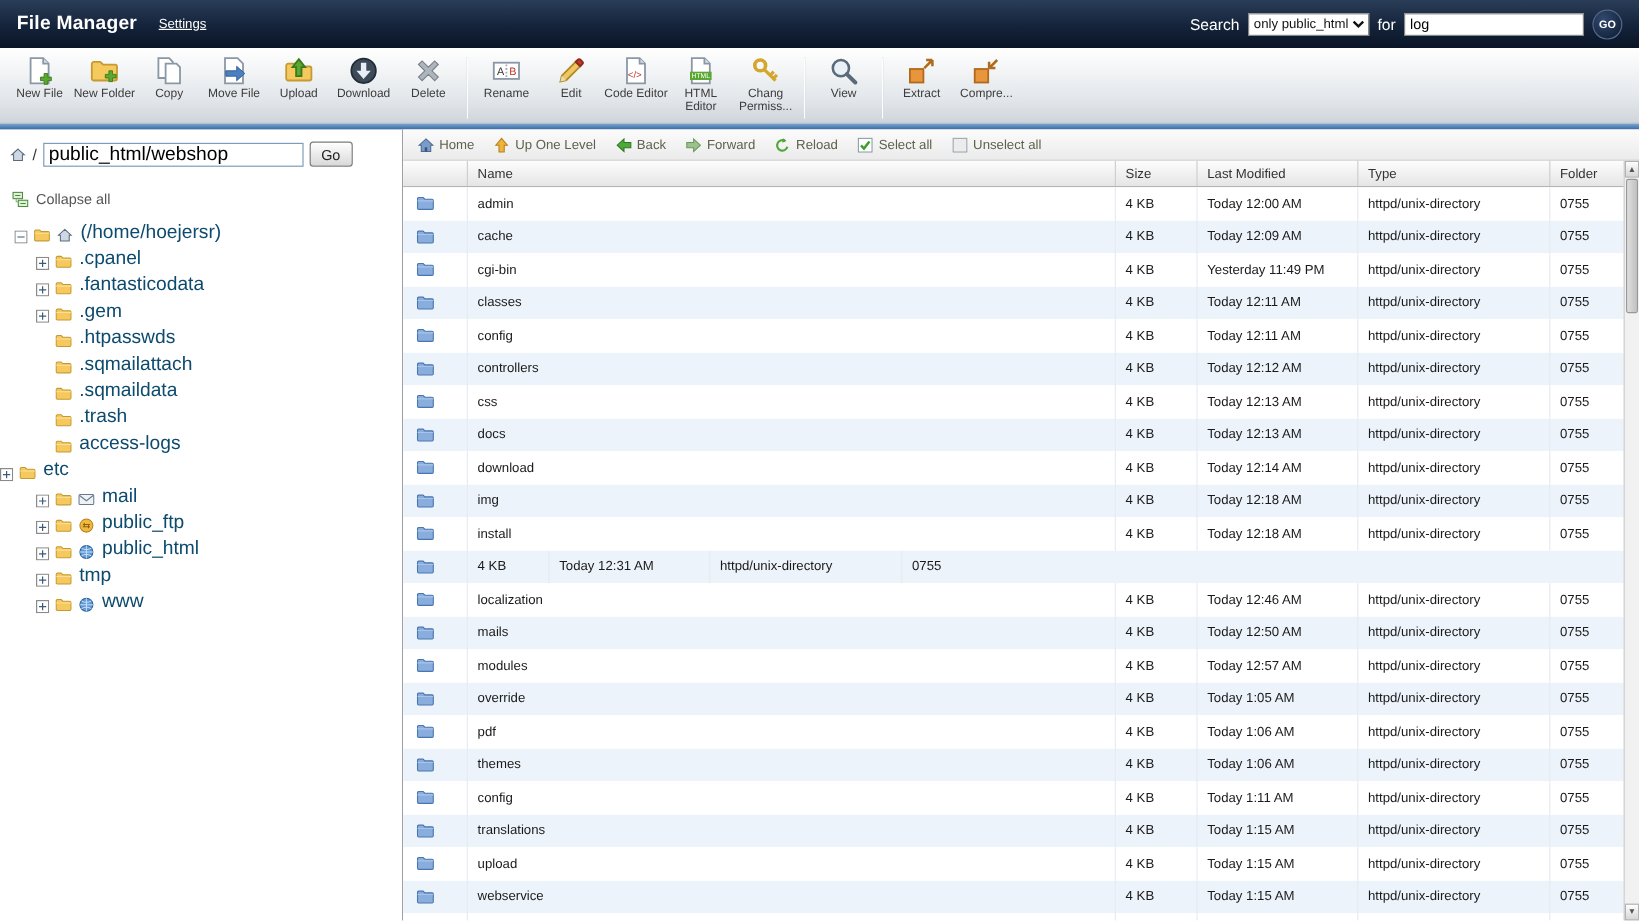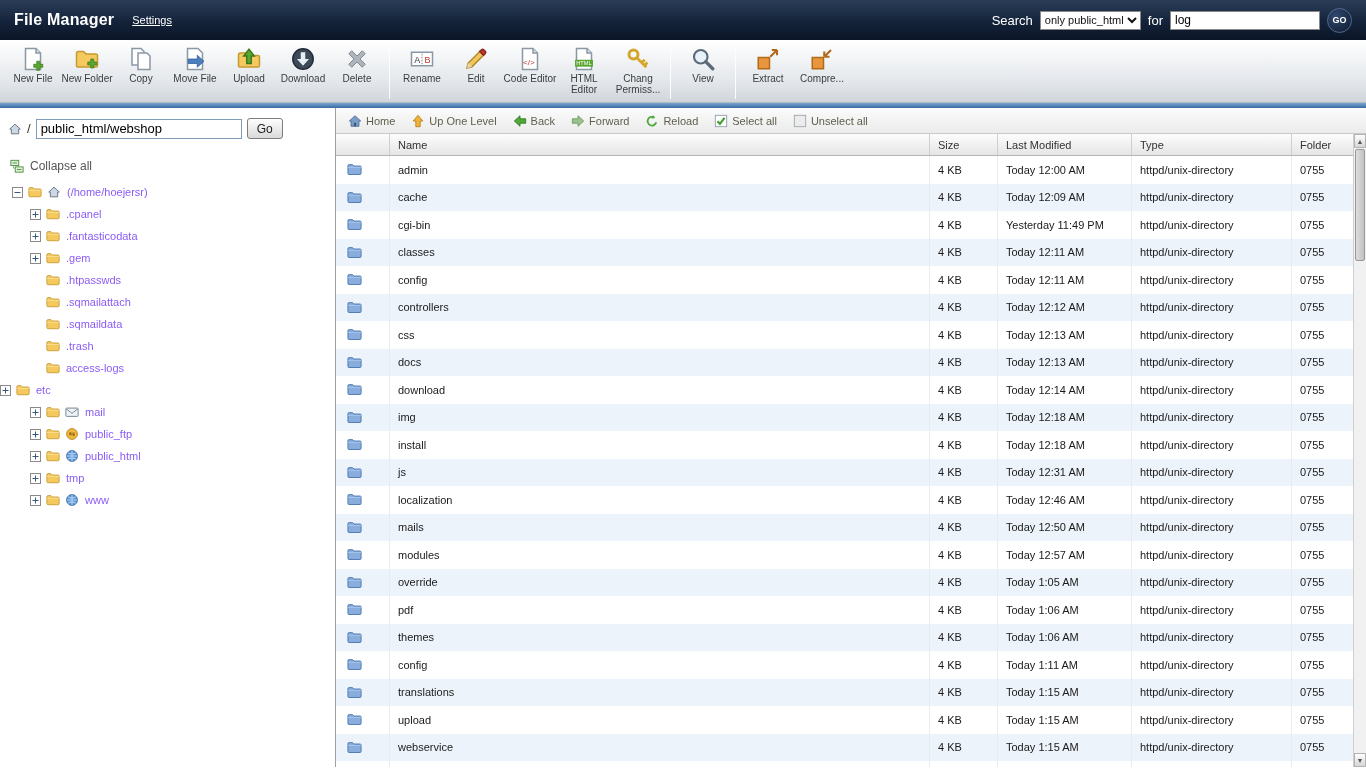--- a/index.html
+++ b/index.html
@@ -23,24 +23,24 @@
   .tb-icon,.tb-icon svg{width:24px;height:24px}
   .tb-label{font-size:10px;color:#3c3c3c;text-align:center;line-height:11px}
   .tb-sep{width:1px;align-self:stretch;margin:3px 5px;background:#aeb4bb;border-right:1px solid #fdfdfd}
   .blue-strip{height:5px;background:linear-gradient(180deg,#7ba6d3,#38699f)}
 
   
   .main{display:flex;height:659px}
   .sidebar{width:336px;border-right:1px solid #9aa0a6;padding-top:10px;overflow:hidden;background:#fff}
   .pathrow{display:flex;align-items:center;gap:5px;padding:0 8px;font-size:13px;color:#333}
   .icon14,.icon14 svg{width:14px;height:14px}
-  .pathrow input{flex:0 0 206px;height:20px;border:1px solid #7f9db9;font-size:13px;padding:0 4px}
+  .pathrow input{flex:0 0 206px;height:20px;border:1px solid #7f9db9;font-size:16px;padding:0 4px}
   .pathrow button{height:21px;padding:0 9px;font-size:12px;color:#222;border:1px solid #7d7d7d;border-radius:3px;background:linear-gradient(#fefefe,#d9d9d9);cursor:pointer}
   .collapse-row{display:flex;align-items:flex-start;gap:6px;margin:20px 0 8px 10px;font-size:12px;color:#555;cursor:pointer}
-  .tree-item{display:flex;align-items:center;height:22px;font-size:11px;color:#8b5cf6;cursor:pointer;white-space:nowrap}
+  .tree-item{display:flex;align-items:flex-end;height:22px;font-size:16px;color:#0c4a6e;cursor:pointer;white-space:nowrap}
   .tree-item .exp{width:11px;height:11px;margin-right:4px;flex:none}
   .tree-item .exp svg{width:11px;height:11px}
   .tree-icon{margin-right:3px}
   .tree-icon,.tree-icon svg{width:16px;height:14px}
   .tree-label{margin-left:2px}
 
   
   .filepanel{flex:1;display:flex;flex-direction:column;position:relative;background:#fff}
   .navbar{height:26px;display:flex;align-items:center;gap:16px;padding-left:12px;background:linear-gradient(#fbfbfb,#ebebeb);border-bottom:1px solid #c9c9c9;font-size:11px;color:#5f5f4d}
   .nav-item{display:flex;align-items:center;gap:4px;cursor:pointer}
@@ -710,21 +710,20 @@
             <div class="td c4">httpd/unix-directory</div>
             <div class="td c5">0755</div>
           </div>
           <div class="trow alt">
             <div class="td c0 icon-cell">
               <svg viewBox="0 0 16 16">
                 <path d="M1 3.8c0-.5.4-1 1-1h4l1.5 1.5H14c.6 0 1 .4 1 1v7c0 .6-.4 1-1 1H2c-.6 0-1-.4-1-1z" fill="#89aede" stroke="#4a76b0"></path>
                 <path d="M1 5.8h14" stroke="#a8c4e8"></path>
               </svg>
             </div>
-            <div class="td c1">js</div>
             <div class="td c2">4 KB</div>
             <div class="td c3">Today 12:31 AM</div>
             <div class="td c4">httpd/unix-directory</div>
             <div class="td c5">0755</div>
           </div>
           <div class="trow">
             <div class="td c0 icon-cell">
               <svg viewBox="0 0 16 16">
                 <path d="M1 3.8c0-.5.4-1 1-1h4l1.5 1.5H14c.6 0 1 .4 1 1v7c0 .6-.4 1-1 1H2c-.6 0-1-.4-1-1z" fill="#89aede" stroke="#4a76b0"></path>
                 <path d="M1 5.8h14" stroke="#a8c4e8"></path>

